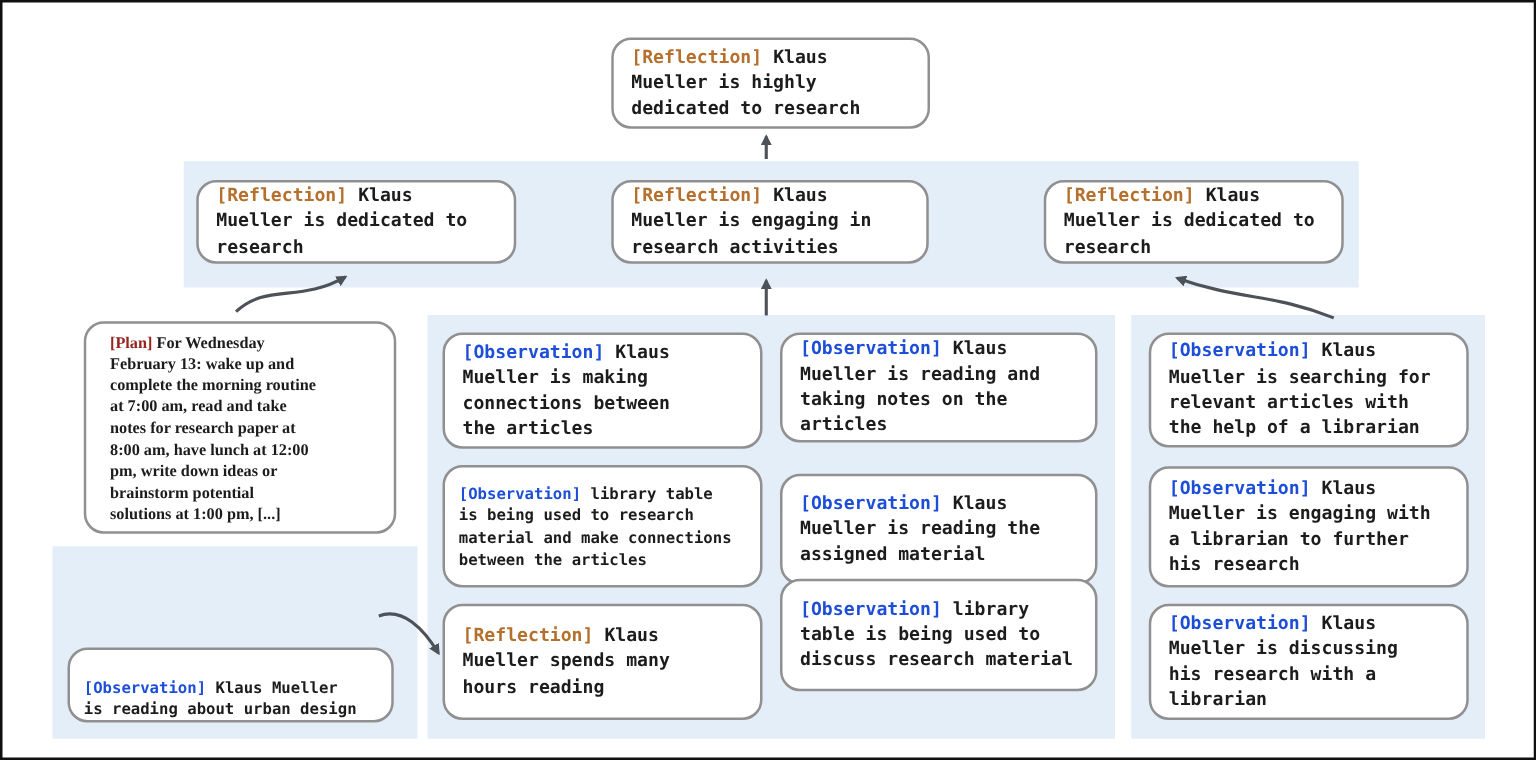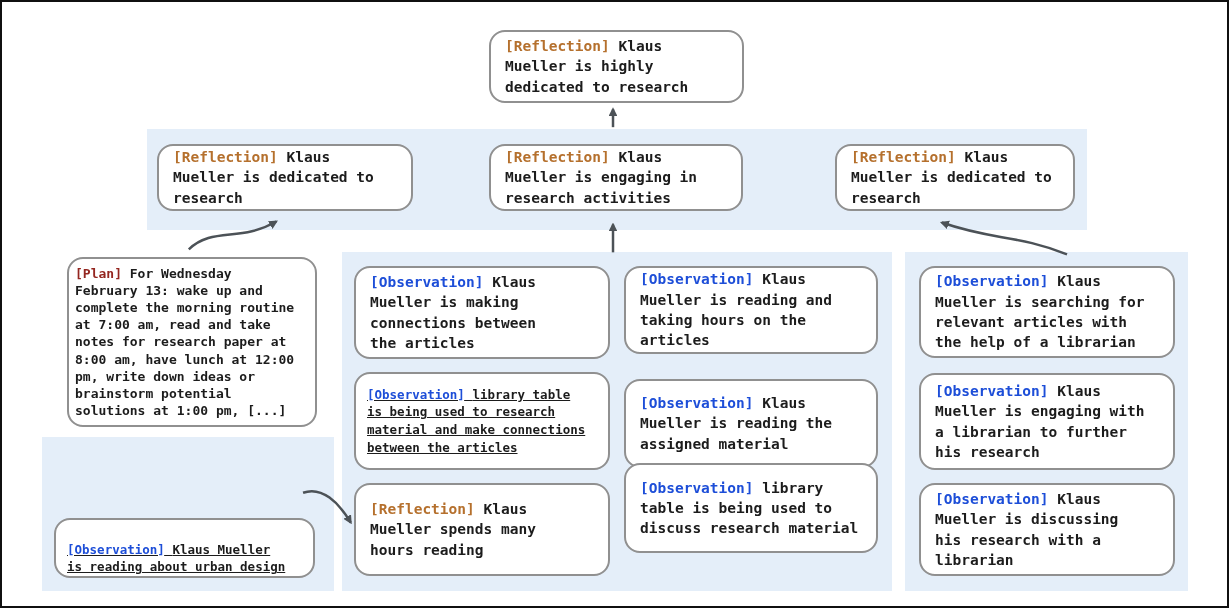--- a/index.html
+++ b/index.html
@@ -26,22 +26,22 @@
     border: 2.5px solid #909090;
     border-radius: 16px;
     z-index: 3;
     display: flex;
     align-items: center;
     padding: 0 14px;
   }
   .node .txt { width: 100%; }
   .body { white-space: pre-line; }
   .fs-main  { font-size: 14.5px; line-height: 1.4; }
-  .fs-plan  { font-size: 13px;   line-height: 1.32; padding: 0 6px; }
-  .fs-small { font-size: 12.5px; line-height: 1.42; padding: 0 11px; text-decoration: underline; }
+  .fs-plan  { font-size: 13px;   line-height: 1.32; padding: 0 19px; font-family: Liberation Serif, serif; }
+  .fs-small { font-size: 12.5px; line-height: 1.42; padding: 0 11px; }
   .t-refl { color: #b5702d; }
   .t-plan { color: #942620; }
   .t-obs  { color: #1d4ed8; }
   .arrows {
     position: absolute;
     inset: 0;
     width: 100%;
     height: 100%;
     z-index: 4;
     pointer-events: none;
@@ -123,21 +123,21 @@
   </div>
   <div class="node fs-main" style="left:352px; top:481px; width:256px; height:93px;">
     <div class="txt"><span class="tag t-refl">[Reflection]</span> <span class="body">Klaus
 Mueller spends many
 hours reading</span></div>
   </div>
 
   <div class="node fs-main" style="left:622px; top:264px; width:254px; height:88px;">
     <div class="txt"><span class="tag t-obs">[Observation]</span> <span class="body">Klaus
 Mueller is reading and
-taking hours on the
+taking notes on the
 articles</span></div>
   </div>
   <div class="node fs-main" style="left:622px; top:377px; width:254px; height:89px;">
     <div class="txt"><span class="tag t-obs">[Observation]</span> <span class="body">Klaus
 Mueller is reading the
 assigned material</span></div>
   </div>
   <div class="node fs-main" style="left:622px; top:461px; width:254px; height:90px;">
     <div class="txt"><span class="tag t-obs">[Observation]</span> <span class="body">library
 table is being used to

